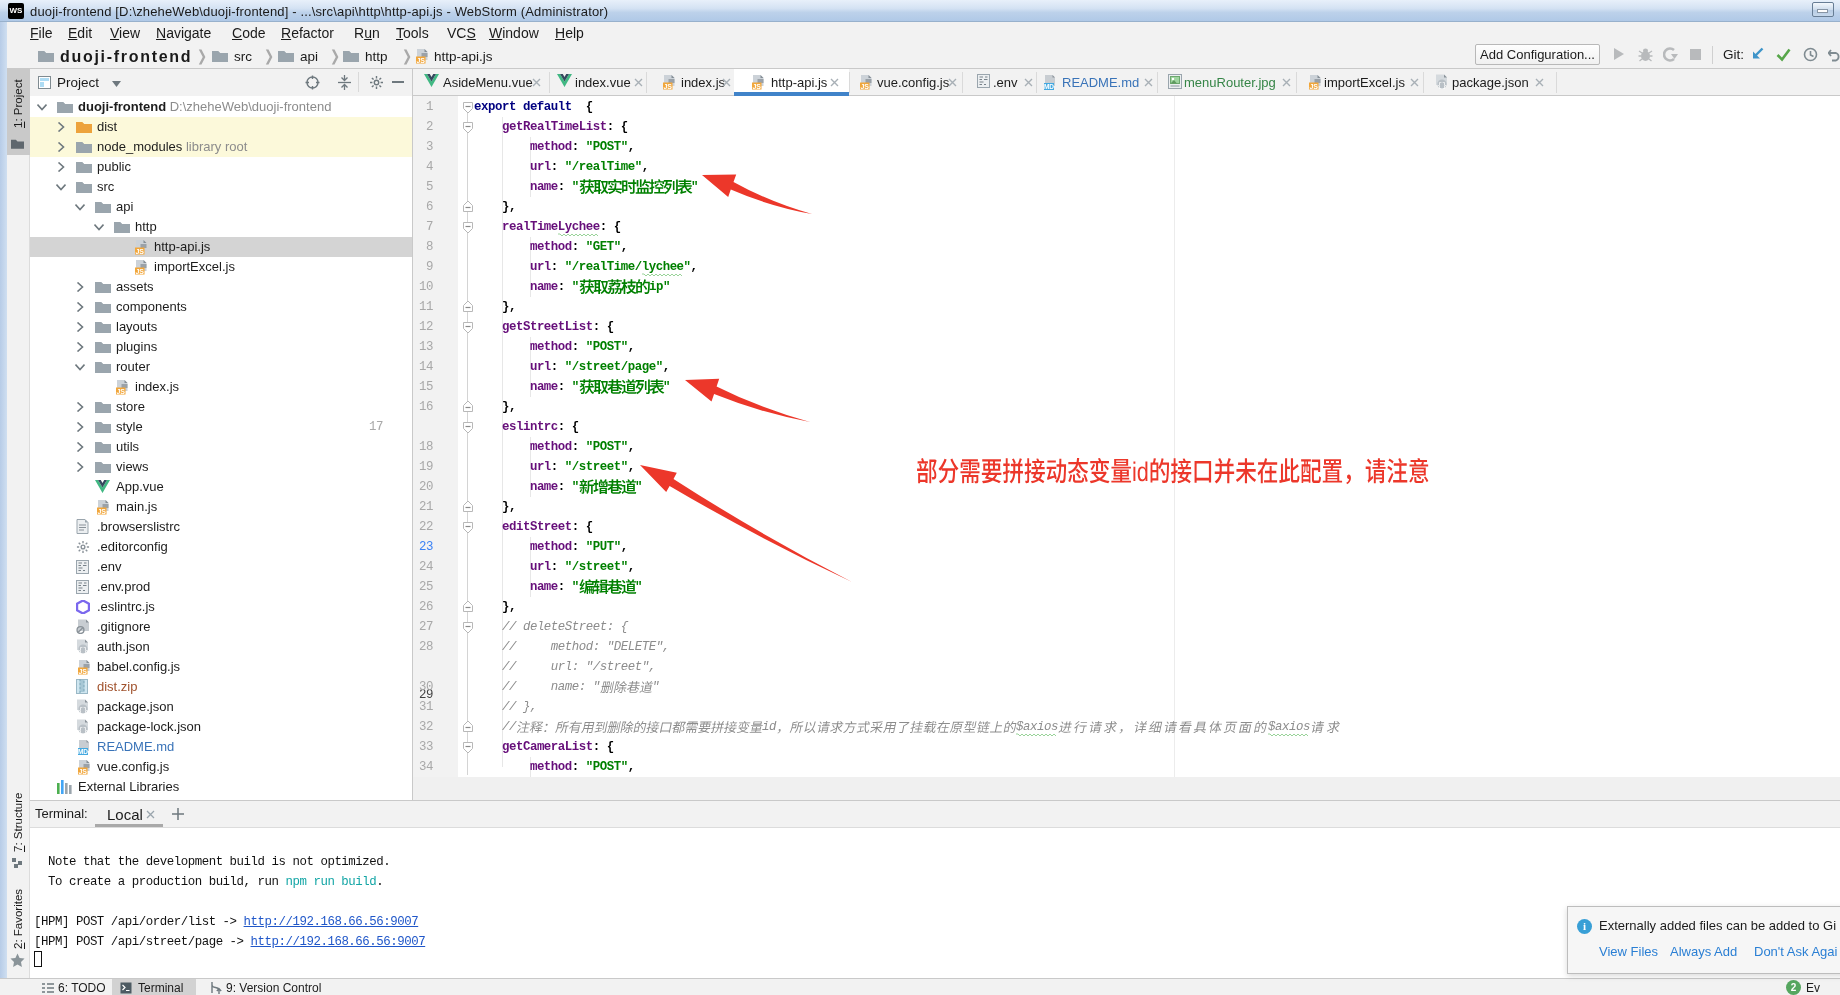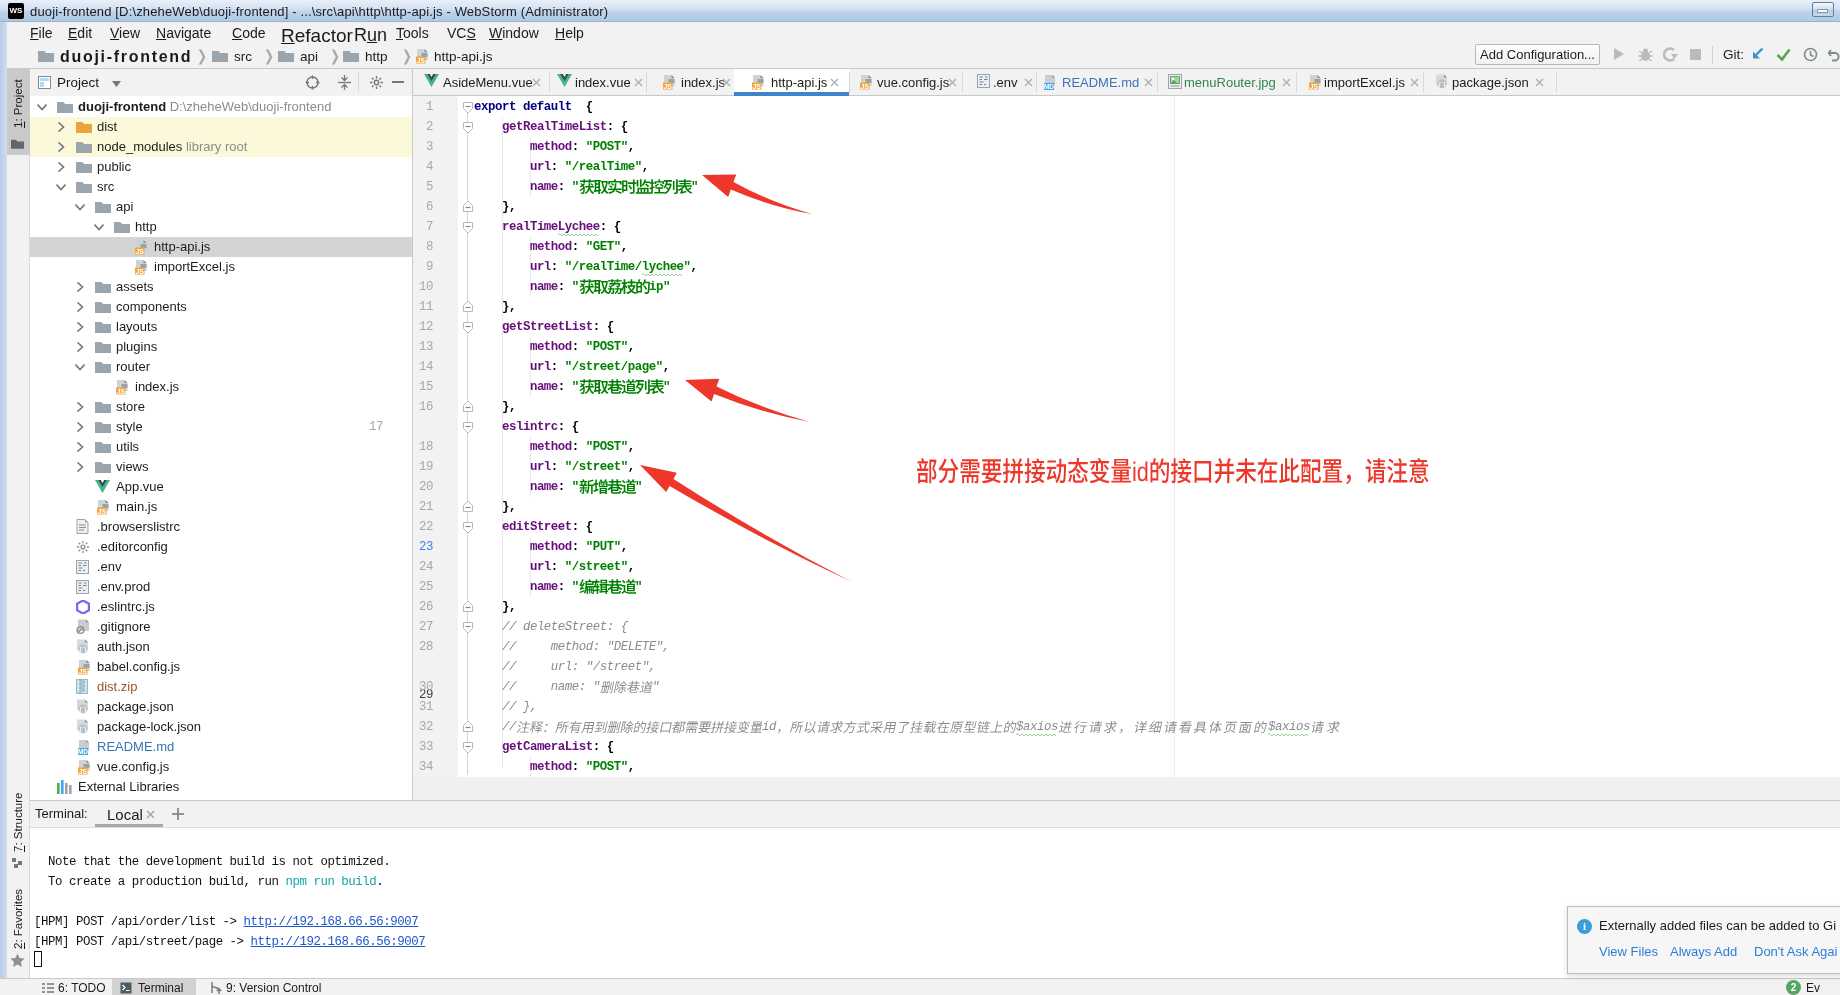--- a/index.html
+++ b/index.html
@@ -15,22 +15,22 @@
 <div class="abs" style="left:8px;top:3px;width:16px;height:16px;background:#000;border-radius:2px;color:#fff;font-size:8px;font-weight:bold;text-align:center;line-height:16px">WS</div>
 <div class="abs" style="left:30px;top:4px;font-size:13px;letter-spacing:0.15px;color:#1a1a1a">duoji-frontend [D:\zheheWeb\duoji-frontend] - ...\src\api\http\http-api.js - WebStorm (Administrator)</div>
 <div class="abs" style="left:1812px;top:2px;width:22px;height:15px;background:linear-gradient(180deg,#f4f8fc,#cfdded 50%,#b6cbe3 55%,#c6d8ec);border:1px solid #677d95;border-radius:2px"></div>
 <div class="abs" style="left:1817px;top:9px;width:11px;height:4px;background:#fdfdfd;border:1px solid #8795a5"></div>
 <div class="abs" style="left:0;top:22px;width:1840px;height:22px;background:#f2f2f2"></div>
 <div class="abs" style="left:30px;top:25px;font-size:14px;color:#1a1a1a"><u>F</u>ile</div>
 <div class="abs" style="left:68px;top:25px;font-size:14px;color:#1a1a1a"><u>E</u>dit</div>
 <div class="abs" style="left:110px;top:25px;font-size:14px;color:#1a1a1a"><u>V</u>iew</div>
 <div class="abs" style="left:156px;top:25px;font-size:14px;color:#1a1a1a"><u>N</u>avigate</div>
 <div class="abs" style="left:232px;top:25px;font-size:14px;color:#1a1a1a"><u>C</u>ode</div>
-<div class="abs" style="left:281px;top:25px;font-size:19px;color:#1a1a1a"><u>R</u>efactor</div>
-<div class="abs" style="left:354px;top:25px;font-size:18px;color:#1a1a1a">R<u>u</u>n</div>
+<div class="abs" style="left:281px;top:25px;font-size:14px;color:#1a1a1a"><u>R</u>efactor</div>
+<div class="abs" style="left:354px;top:25px;font-size:14px;color:#1a1a1a">R<u>u</u>n</div>
 <div class="abs" style="left:396px;top:25px;font-size:14px;color:#1a1a1a"><u>T</u>ools</div>
 <div class="abs" style="left:447px;top:25px;font-size:14px;color:#1a1a1a">VC<u>S</u></div>
 <div class="abs" style="left:489px;top:25px;font-size:14px;color:#1a1a1a"><u>W</u>indow</div>
 <div class="abs" style="left:555px;top:25px;font-size:14px;color:#1a1a1a"><u>H</u>elp</div>
 <div class="abs" style="left:0;top:44px;width:1840px;height:25px;background:#f2f2f2;border-bottom:1px solid #c9c9c9"></div>
 <svg class="abs" style="left:38px;top:49px" width="16" height="13" viewBox="0 0 16 13">
     <path d="M0 2 L6 2 L8 4 L16 4 L16 13 L0 13 Z" fill="#9aa5ad"></path>
     <path d="M0 2 L6 2 L8 4 L0 4 Z" fill="#9aa5ad"></path>
   </svg>
 <div class="abs" style="left:60px;top:48px;font-size:16px;font-weight:bold;letter-spacing:1.7px;color:#1a1a1a">duoji-frontend</div>

